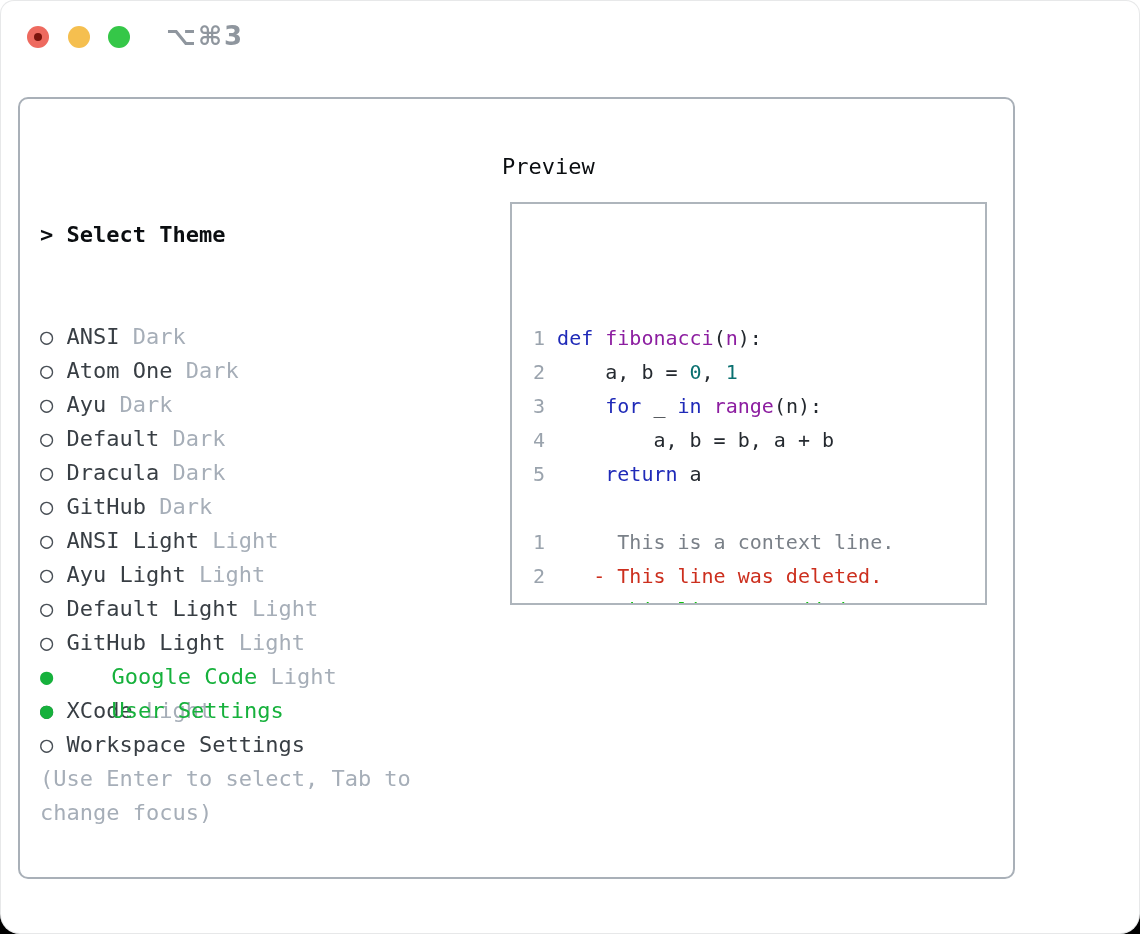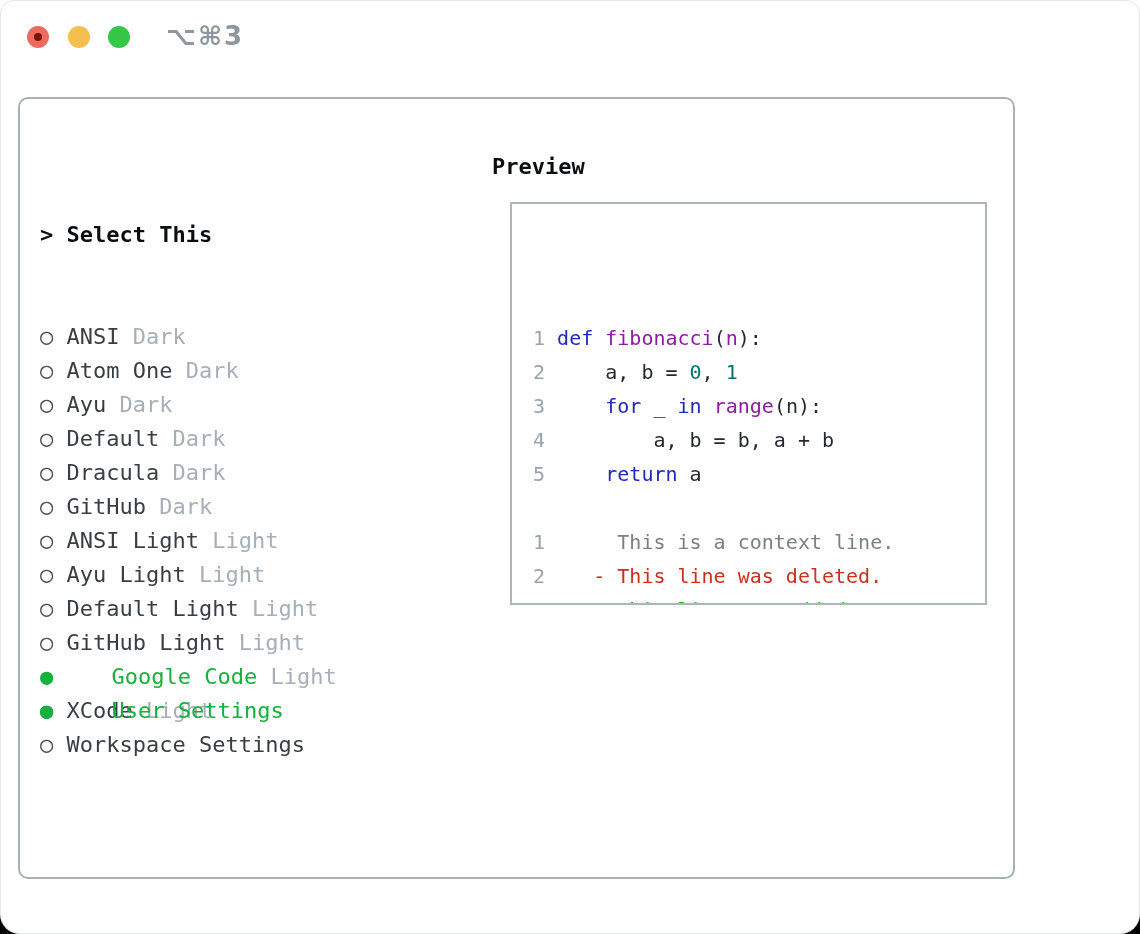--- a/index.html
+++ b/index.html
@@ -42,21 +42,21 @@
   .row .variant{color:var(--muted);margin-top:40px;}
   .row.selected .mark{color:var(--ui-green);}
   .row.selected .nm{color:var(--ui-green);margin-left:45px;}
   .apply-block{position:absolute;left:20px;top:527px;}
   .apply-header{padding-left:27px;color:var(--header-text);}
   .hint{
     position:absolute;left:20px;top:663px;width:432px;
     color:var(--muted);white-space:normal;
   }
   
-  .preview-title{position:absolute;left:472px;top:51px;font-weight:bold;color:var(--header-text);}
+  .preview-title{position:absolute;left:482px;top:51px;font-weight:normal;color:var(--header-text);}
   .preview-box{
     position:absolute;left:490px;top:103px;width:473px;height:399px;
     border:2px solid #aeb5bc;background:#fff;overflow:hidden;
   }
   #code{
     margin:0;padding:49px 7px 0 21px;
     font-family:"DejaVu Sans Mono","Liberation Mono",monospace;
     font-size:20px;line-height:34px;white-space:pre;
   }
   #code .line{min-height:34px;}
@@ -82,28 +82,29 @@
         <span class="dot"></span>
       </span>
     <span class="tl yellow"></span>
     <span class="tl green"></span>
     <span class="shortcut">⌥⌘3</span>
   </div>
 
   <div class="panel">
 
     <div class="list-block">
-      <div class="list-header"><span class="hmark">&gt;</span><span> </span><span class="htext">Select This</span></div>
+      <div class="list-header"><span class="hmark">&gt;</span><span> </span><span class="htext">Select Theme</span></div>
       <div id="theme-list"><div class="row"><span class="mark">○</span> <span class="nm">ANSI</span> <span class="variant">Dark</span></div><div class="row"><span class="mark">○</span> <span class="nm">Atom One</span> <span class="variant">Dark</span></div><div class="row"><span class="mark">○</span> <span class="nm">Ayu</span> <span class="variant">Dark</span></div><div class="row"><span class="mark">○</span> <span class="nm">Default</span> <span class="variant">Dark</span></div><div class="row"><span class="mark">○</span> <span class="nm">Dracula</span> <span class="variant">Dark</span></div><div class="row"><span class="mark">○</span> <span class="nm">GitHub</span> <span class="variant">Dark</span></div><div class="row"><span class="mark">○</span> <span class="nm">ANSI Light</span> <span class="variant">Light</span></div><div class="row"><span class="mark">○</span> <span class="nm">Ayu Light</span> <span class="variant">Light</span></div><div class="row"><span class="mark">○</span> <span class="nm">Default Light</span> <span class="variant">Light</span></div><div class="row"><span class="mark">○</span> <span class="nm">GitHub Light</span> <span class="variant">Light</span></div><div class="row selected"><span class="mark">●</span> <span class="nm">Google Code</span> <span class="variant">Light</span></div><div class="row"><span class="mark">○</span> <span class="nm">XCode</span> <span class="variant">Light</span></div></div>
     </div>
 
     <div class="apply-block">
       <div id="apply-list"><div class="row selected"><span class="mark">●</span> <span class="nm">User Settings</span></div><div class="row"><span class="mark">○</span> <span class="nm">Workspace Settings</span></div></div>
     </div>
 
+    <div class="hint">(Use Enter to select, Tab to change focus)</div>
 
     <div class="preview-title">Preview</div>
     <div class="preview-box">
       <pre id="code"><div class="line"><span class="num">1</span><span class="pln"> </span><span class="kwd">def</span><span class="pln"> </span><span class="typ">fibonacci</span><span class="pln">(</span><span class="typ">n</span><span class="pln">):</span></div><div class="line"><span class="num">2</span><span class="pln">     a, b = </span><span class="lit">0</span><span class="pln">, </span><span class="lit">1</span></div><div class="line"><span class="num">3</span><span class="pln">     </span><span class="kwd">for</span><span class="pln"> _ </span><span class="kwd">in</span><span class="pln"> </span><span class="typ">range</span><span class="pln">(n):</span></div><div class="line"><span class="num">4</span><span class="pln">         a, b = b, a + b</span></div><div class="line"><span class="num">5</span><span class="pln">     </span><span class="kwd">return</span><span class="pln"> a</span></div><div class="line"><span class="pln"> </span></div><div class="line"><span class="num">1</span><span class="ctx">      This is a context line.</span></div><div class="line"><span class="num">2</span><span class="del">    - This line was deleted.</span></div><div class="line"><span class="num">2</span><span class="add">    + This line was added.</span></div></pre>
     </div>
 
   </div>
 </div>
 
 </body></html>

